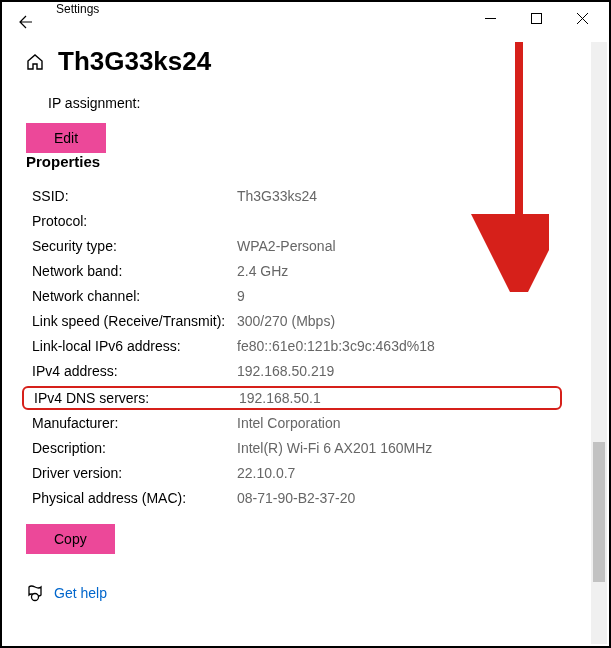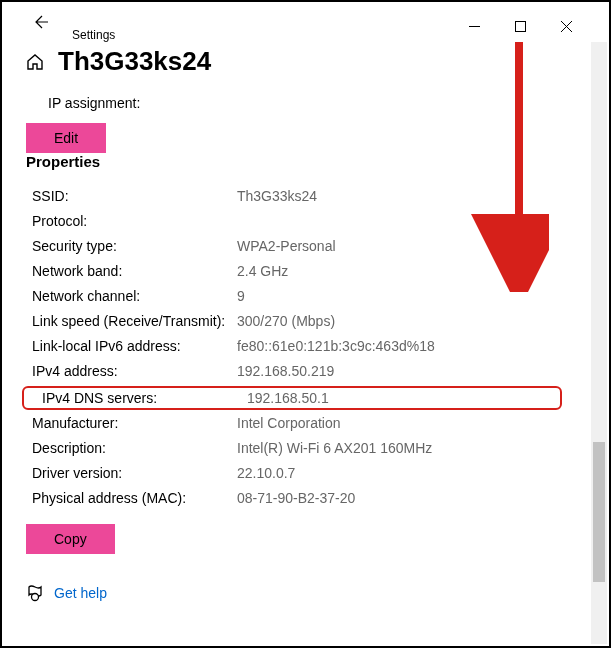--- a/index.html
+++ b/index.html
@@ -7,23 +7,23 @@
       font-family: "Segoe UI", -apple-system, sans-serif;
       background: #fff;
       width: 611px;
       height: 648px;
       border: 2px solid #000;
       position: relative;
       overflow: hidden;
     }
     .titlebar {
       display: flex;
-      align-items: flex-end;
+      align-items: flex-start;
       height: 40px;
-      padding: 0 20px;
+      padding: 0 4px;
     }
     .back-btn {
       width: 40px;
       height: 40px;
       display: flex;
       align-items: center;
       justify-content: center;
       cursor: pointer;
     }
     .title-text {
@@ -98,21 +98,21 @@
       width: 205px;
       color: #000;
       margin-left: 6px;
     }
     .prop-value {
       color: #666;
     }
     .highlighted {
       border: 2px solid #d6201a;
       border-radius: 6px;
-      padding: 2px 12px;
+      padding: 2px 4px;
       margin: -2px -4px 5px -4px;
     }
     .copy-wrap { margin-top: 18px; margin-bottom: 30px; }
     .help-row {
       display: flex;
       align-items: center;
       gap: 10px;
       font-size: 14px;
       color: #0066cc;
       cursor: pointer;

